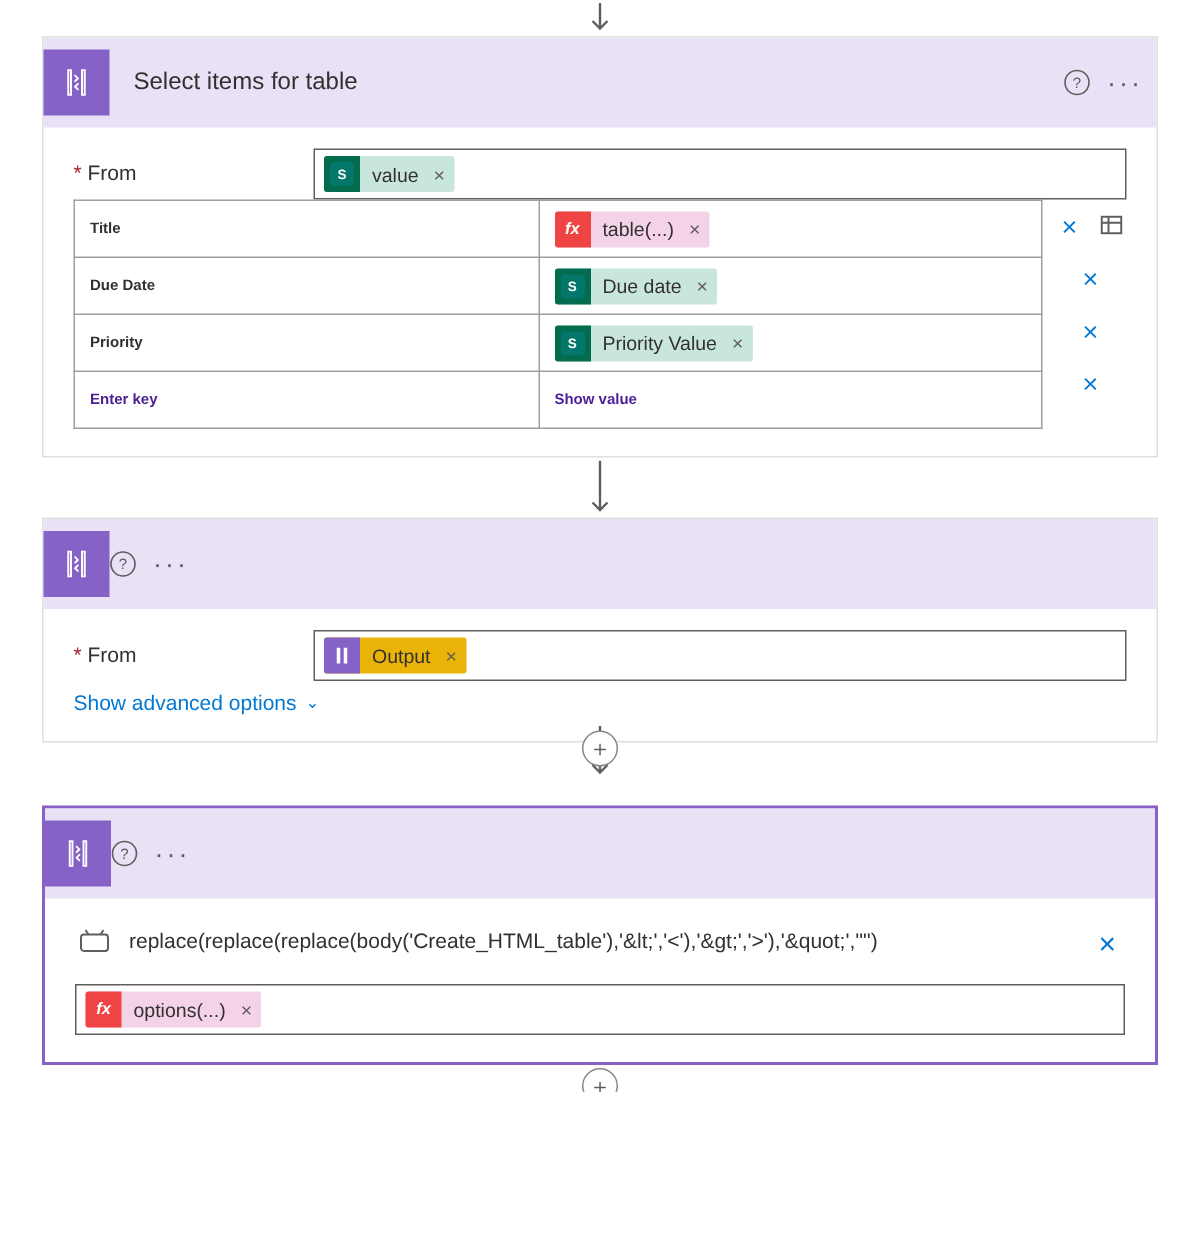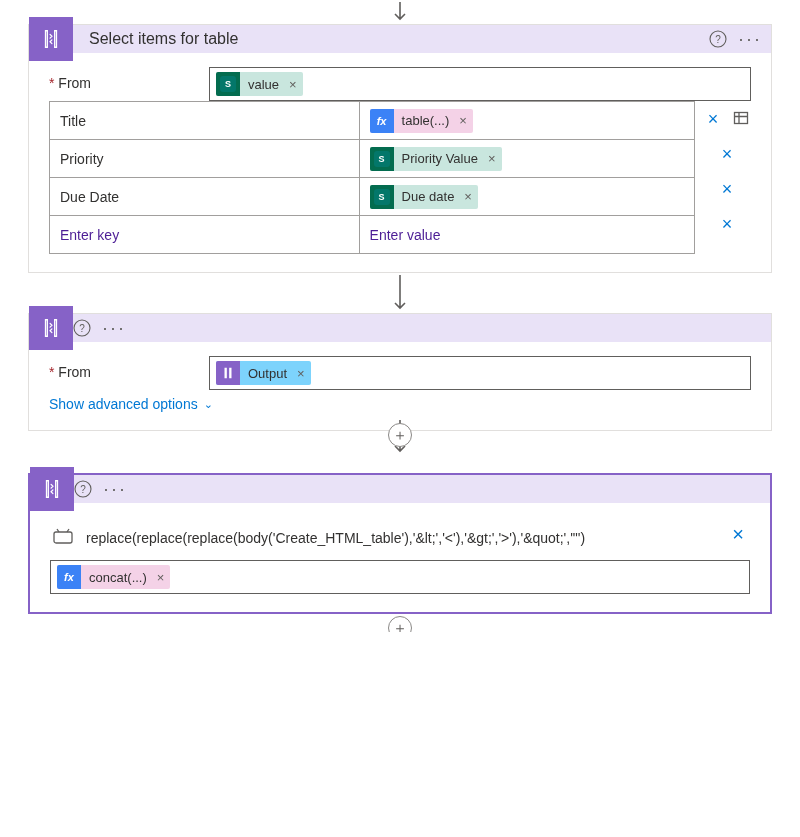--- a/index.html
+++ b/index.html
@@ -20,21 +20,21 @@
   .arrow-down-2 { height: 40px; }
   .arrow-svg { color: #605e5c; }
   .card {
     border: 1px solid #e1dfdd;
     background: #fff;
   }
   .card.sel { border: 2px solid #8662c7; }
   .card-header {
     display: flex; align-items: center;
     background: #e9e2f7;
-    height: 28px;
+    height: 60px;
     padding: 0 12px 0 0;
   }
   .card-icon {
     width: 44px; height: 44px;
     background: #8662c7;
     display: flex; align-items: center; justify-content: center;
     color: #fff; flex-shrink: 0;
   }
   .card-title {
     flex: 1; padding-left: 16px; font-size: 16px; color: #323130;
@@ -70,58 +70,58 @@
   .token-icon {
     width: 24px; height: 24px;
     display: inline-flex; align-items: center; justify-content: center;
     color: #fff; font-size: 11px; font-weight: 600; font-style: italic;
   }
   .token-label { padding: 0 8px; text-align: center; }
   .token-x { padding: 0 6px 0 2px; cursor: pointer; color: #605e5c; }
   .tok-sp { background: #c9e6de; }
   .tok-sp .token-icon { background: #036c4f; border-radius: 2px 0 0 2px; font-style: normal; }
   .tok-fx { background: #f4d2e7; }
-  .tok-fx .token-icon { background: #3b82f6; border-radius: 2px 0 0 2px; }
-  .tok-out { background: #7dd3fc; }
+  .tok-fx .token-icon { background: #ef4444; border-radius: 2px 0 0 2px; }
+  .tok-out { background: #eab308; }
   .tok-out .token-icon { background: #8662c7; border-radius: 2px 0 0 2px; font-style: normal; }
   .map-area { display: flex; }
   .map-table {
     flex: 1;
     border: 1px solid #a19f9d;
     border-collapse: collapse;
     width: 100%;
   }
   .map-table td {
     border: 1px solid #a19f9d;
     padding: 0;
     height: 38px;
     vertical-align: middle;
   }
   .map-table td.kcol { width: 48%; }
   .cell-inner { padding: 6px 10px; display:flex; align-items:center; gap:4px; }
-  .cell-text { font-size: 14px; }
+  .cell-text { font-size: 10px; font-weight: bold; }
   .cell-placeholder { color: #4c1d95; }
   .side-icons {
     width: 56px; flex-shrink: 0;
     display: flex; flex-direction: column; align-items: center;
     padding-left: 8px; gap: 14px; padding-top: 8px;
   }
   .side-row { display: flex; gap: 12px; align-items: center; }
   .del-x {
     color: #0078d4; font-size: 18px; cursor: pointer;
     width: 16px; display:inline-flex; justify-content:center;
   }
   .switch-icon { color: #605e5c; cursor: pointer; }
   .adv-link {
     color: #0078d4; font-size: 14px; cursor: pointer;
     display: inline-flex; align-items: center; gap: 6px;
     margin-top: 6px;
   }
   .expr-row {
-    display: flex; align-items: flex-end; gap: 12px;
+    display: flex; align-items: flex-start; gap: 12px;
     padding: 6px 2px 14px 2px;
   }
   .expr-icon { color: #605e5c; width:22px; display:flex; justify-content:center; }
   .expr-text { flex: 1; font-size: 14px; color: #323130; word-break: break-all; }
   .expr-del { color: #0078d4; font-size: 20px; cursor: pointer; padding-right:4px; }
   .plus-badge {
     position: relative;
     display:flex; justify-content:center;
     height: 30px;
   }
@@ -203,62 +203,62 @@
                           <span class="token-icon">fx</span>
                           <span class="token-label">table(...)</span>
                           <span class="token-x">×</span>
                         </span>
                       </div>
                     </td>
                   </tr>
                   <tr>
                     <td class="kcol">
                       <div class="cell-inner">
+                        <span class="cell-text">Due Date</span>
+                      </div>
+                    </td>
+                    <td>
+                      <div class="cell-inner">
+                        <span class="token tok-sp">
+                          <span class="token-icon">
+                            <span class="sp-glyph">S</span>
+                          </span>
+                          <span class="token-label">Due date</span>
+                          <span class="token-x">×</span>
+                        </span>
+                      </div>
+                    </td>
+                  </tr>
+                  <tr>
+                    <td class="kcol">
+                      <div class="cell-inner">
                         <span class="cell-text">Priority</span>
                       </div>
                     </td>
                     <td>
                       <div class="cell-inner">
                         <span class="token tok-sp">
                           <span class="token-icon">
                             <span class="sp-glyph">S</span>
                           </span>
                           <span class="token-label">Priority Value</span>
                           <span class="token-x">×</span>
                         </span>
                       </div>
                     </td>
                   </tr>
                   <tr>
                     <td class="kcol">
                       <div class="cell-inner">
-                        <span class="cell-text">Due Date</span>
+                        <span class="cell-text cell-placeholder">Enter key</span>
                       </div>
                     </td>
                     <td>
                       <div class="cell-inner">
-                        <span class="token tok-sp">
-                          <span class="token-icon">
-                            <span class="sp-glyph">S</span>
-                          </span>
-                          <span class="token-label">Due date</span>
-                          <span class="token-x">×</span>
-                        </span>
-                      </div>
-                    </td>
-                  </tr>
-                  <tr>
-                    <td class="kcol">
-                      <div class="cell-inner">
-                        <span class="cell-text cell-placeholder">Enter key</span>
-                      </div>
-                    </td>
-                    <td>
-                      <div class="cell-inner">
-                        <span class="cell-text cell-placeholder">Enter value</span>
+                        <span class="cell-text cell-placeholder">Show value</span>
                       </div>
                     </td>
                   </tr>
                 </tbody>
             </table>
             <div class="side-icons" id="side-icons">
                 <div class="side-row">
                   <span class="del-x">×</span>
                   <span class="switch-icon"><svg width="16" height="16" viewBox="0 0 16 16" fill="none" stroke="#605e5c" stroke-width="1.3">
                       <rect x="1.5" y="2.5" width="13" height="11"></rect>
@@ -366,21 +366,21 @@
             </svg>
         </span>
         <span class="expr-text">replace(replace(replace(body('Create_HTML_table'),'&amp;lt;','&lt;'),'&amp;gt;','&gt;'),'&amp;quot;','"')</span>
         <span class="expr-del">×</span>
       </div>
       <div class="row">
         <div class="field-col">
           <div class="pill-input">
             <span class="token tok-fx">
               <span class="token-icon">fx</span>
-              <span class="token-label">concat(...)</span>
+              <span class="token-label">options(...)</span>
               <span class="token-x">×</span>
             </span>
           </div>
         </div>
       </div>
     </div>
   </div>
 
   <div class="plus-badge plus-badge-bottom">
     <div class="plus-circle">＋</div>

